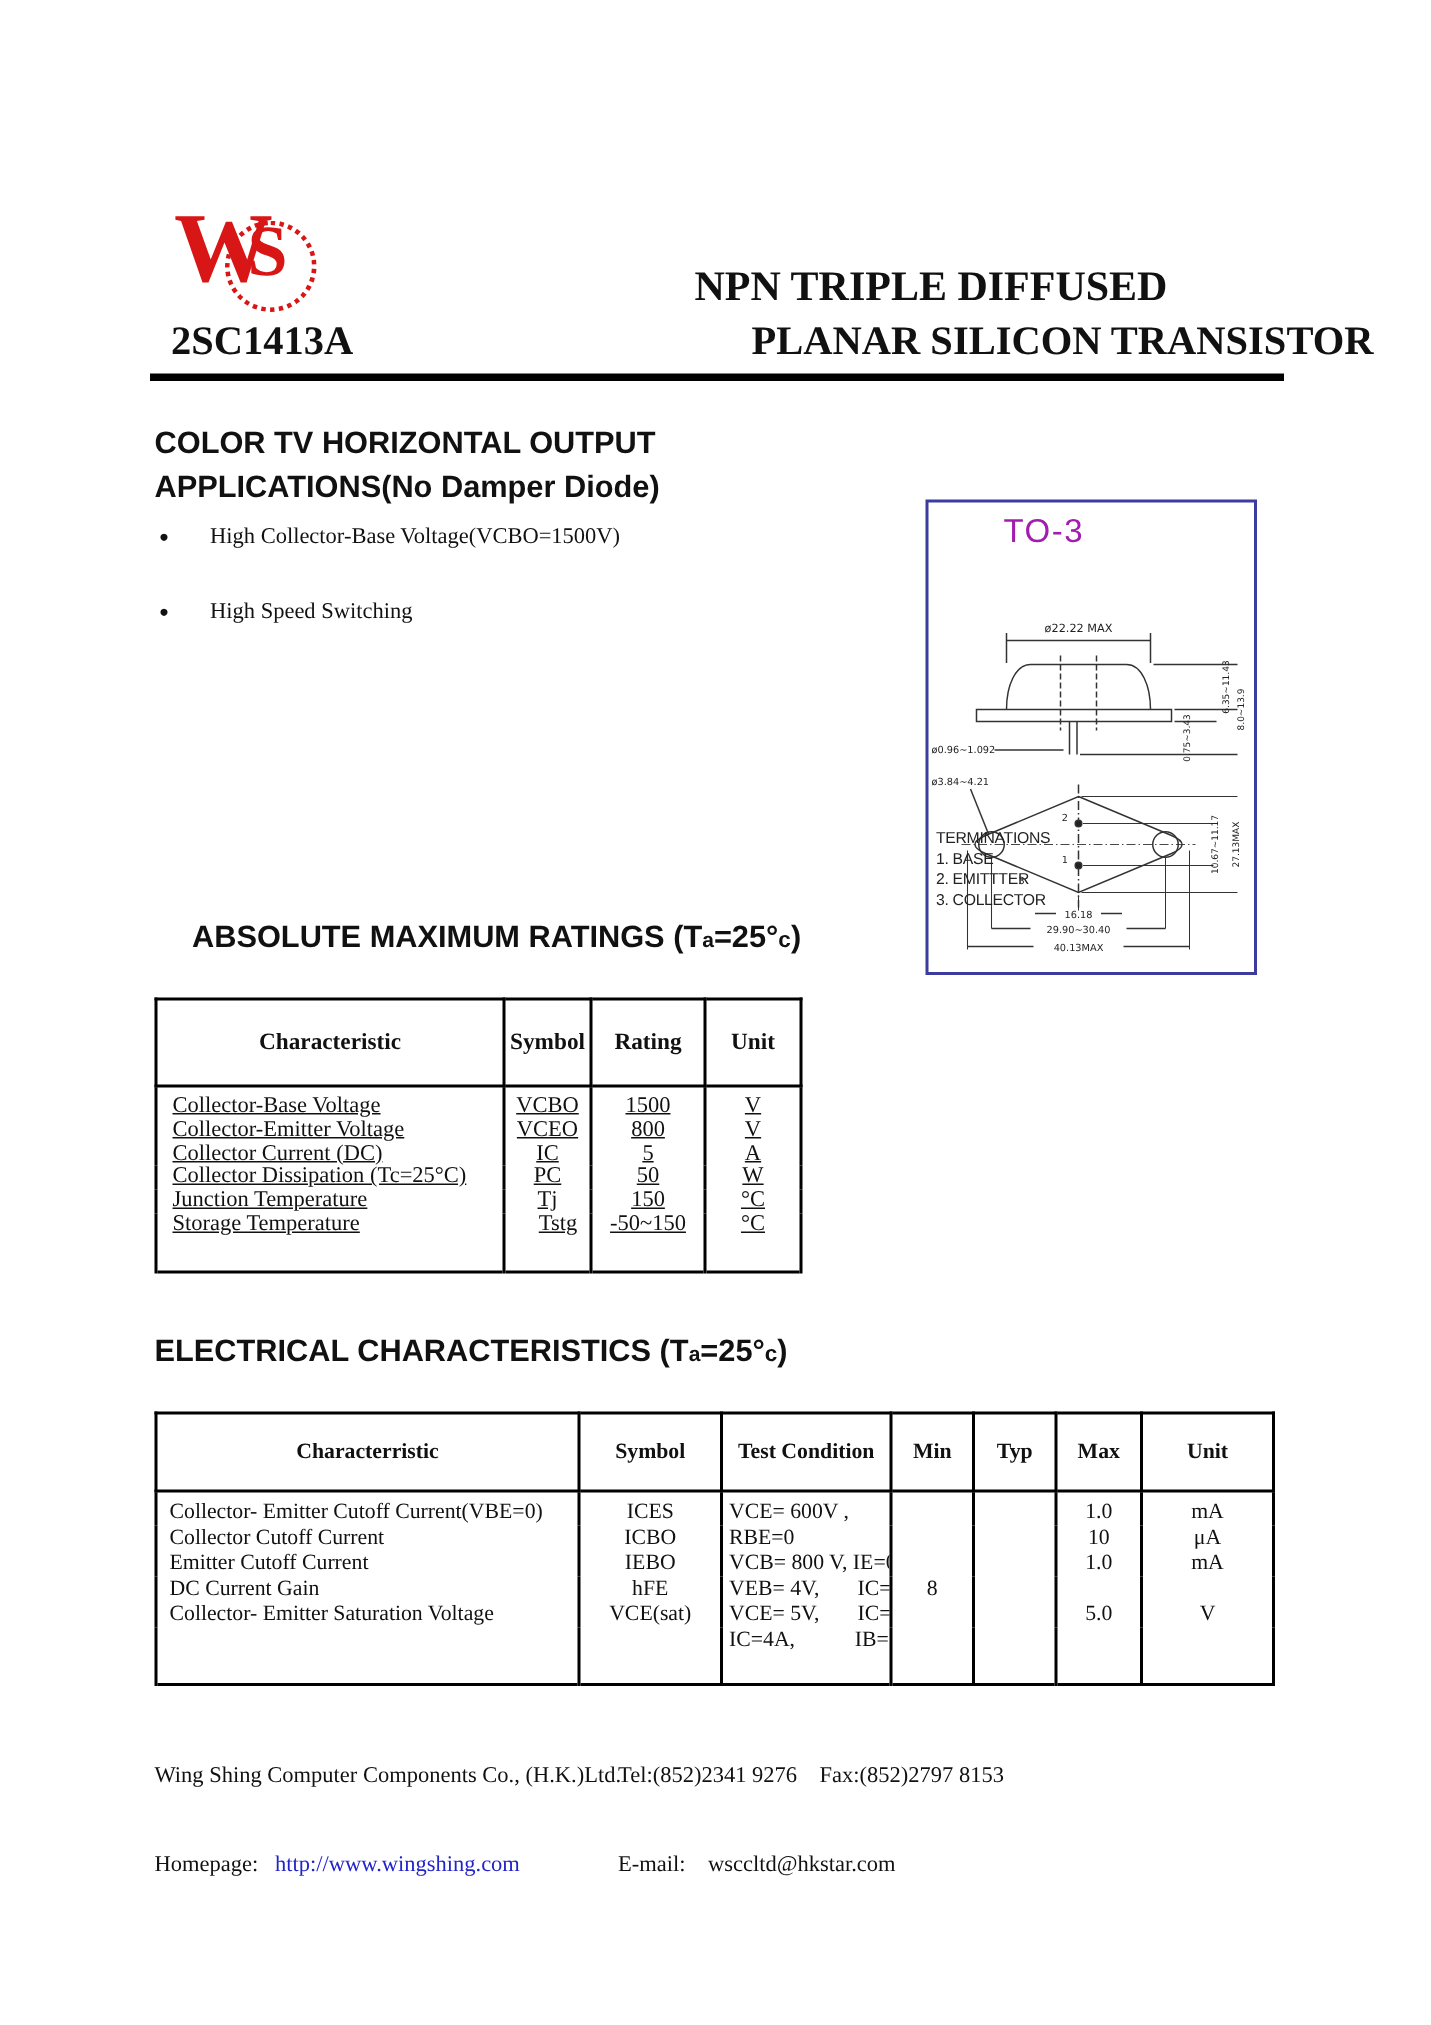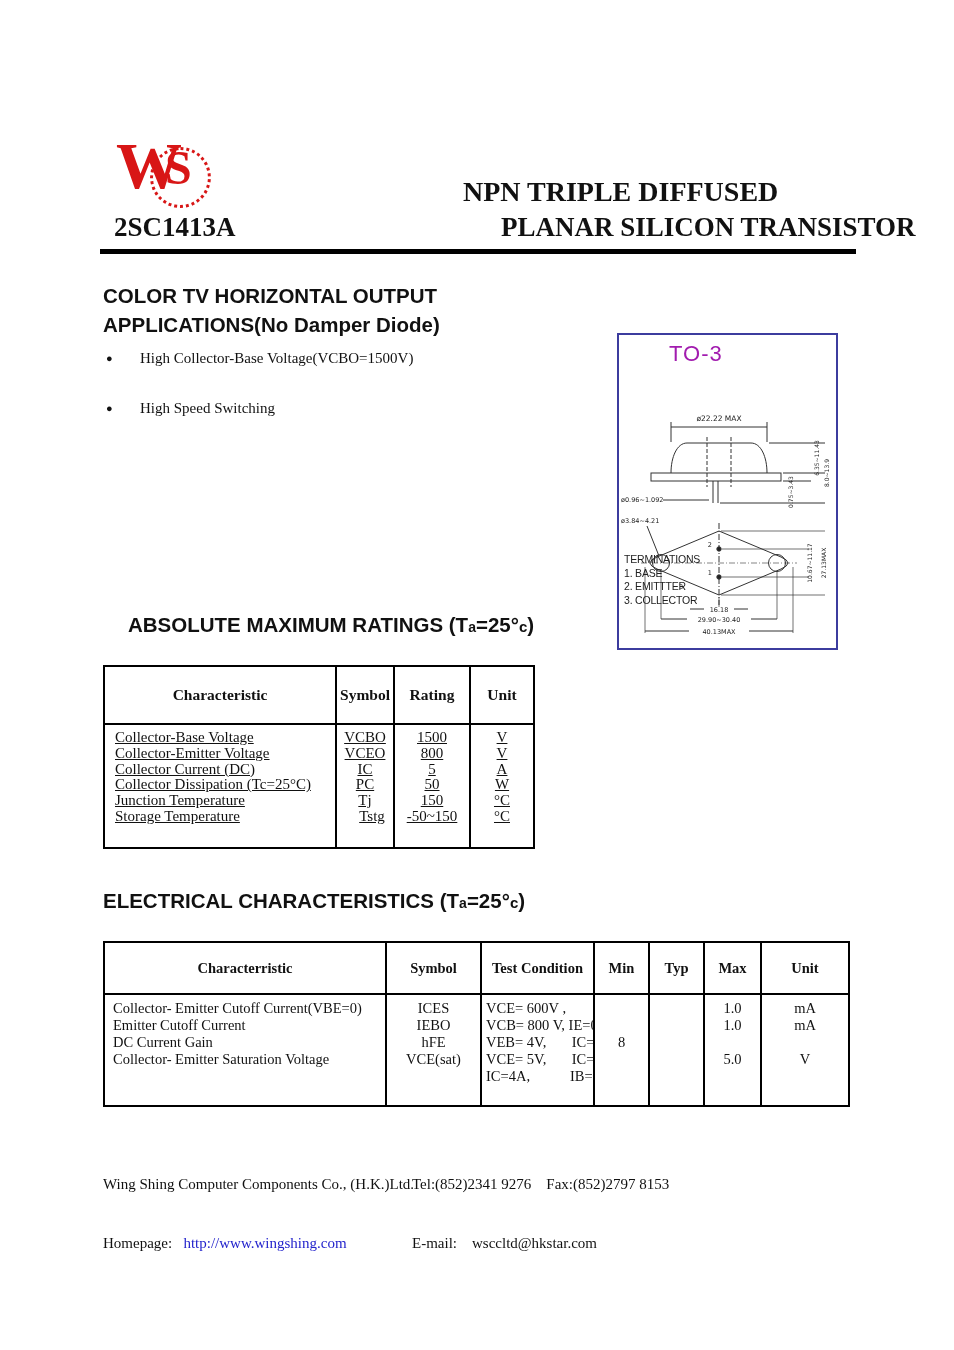--- a/index.html
+++ b/index.html
@@ -250,20 +250,29 @@
         <tr>
           <td style="text-align: left;">Collector- Emitter Cutoff Current(VBE=0)</td>
           <td style="text-align: center; margin-top: 14px;">ICES</td>
           <td style="text-align: left;">VCE= 600V ,</td>
           <td style="text-align: center;"></td>
           <td style="text-align: center;"></td>
           <td style="text-align: center;">1.0</td>
           <td style="text-align: center;">mA</td>
         </tr>
         <tr>
+          <td style="text-align: left;">Collector Cutoff Current</td>
+          <td style="text-align: center;">ICBO</td>
+          <td style="text-align: left;">RBE=0</td>
+          <td style="text-align: center;"></td>
+          <td style="text-align: center;"></td>
+          <td style="text-align: center;">10</td>
+          <td style="text-align: center;">μA</td>
+        </tr>
+        <tr>
           <td style="text-align: left;">Emitter Cutoff Current</td>
           <td style="text-align: center;">IEBO</td>
           <td style="text-align: left;">VCB= 800 V, IE=0</td>
           <td style="text-align: center;"></td>
           <td style="text-align: center;"></td>
           <td style="text-align: center;">1.0</td>
           <td style="text-align: center;">mA</td>
         </tr>
         <tr>
           <td style="text-align: left;">DC Current Gain</td>

